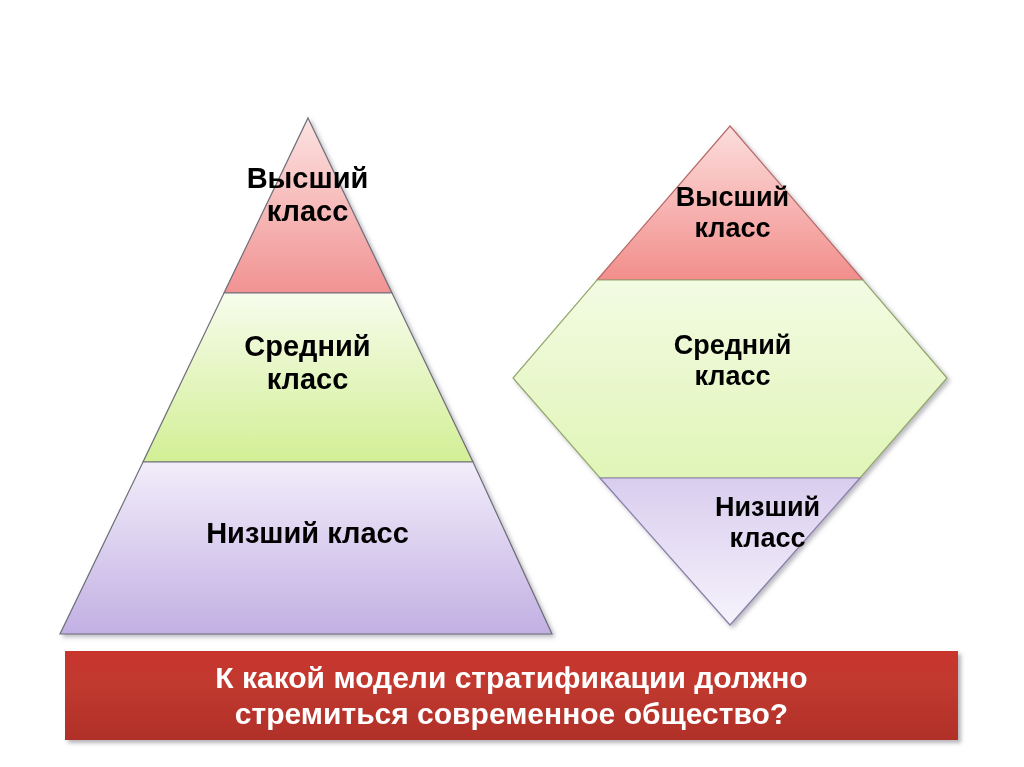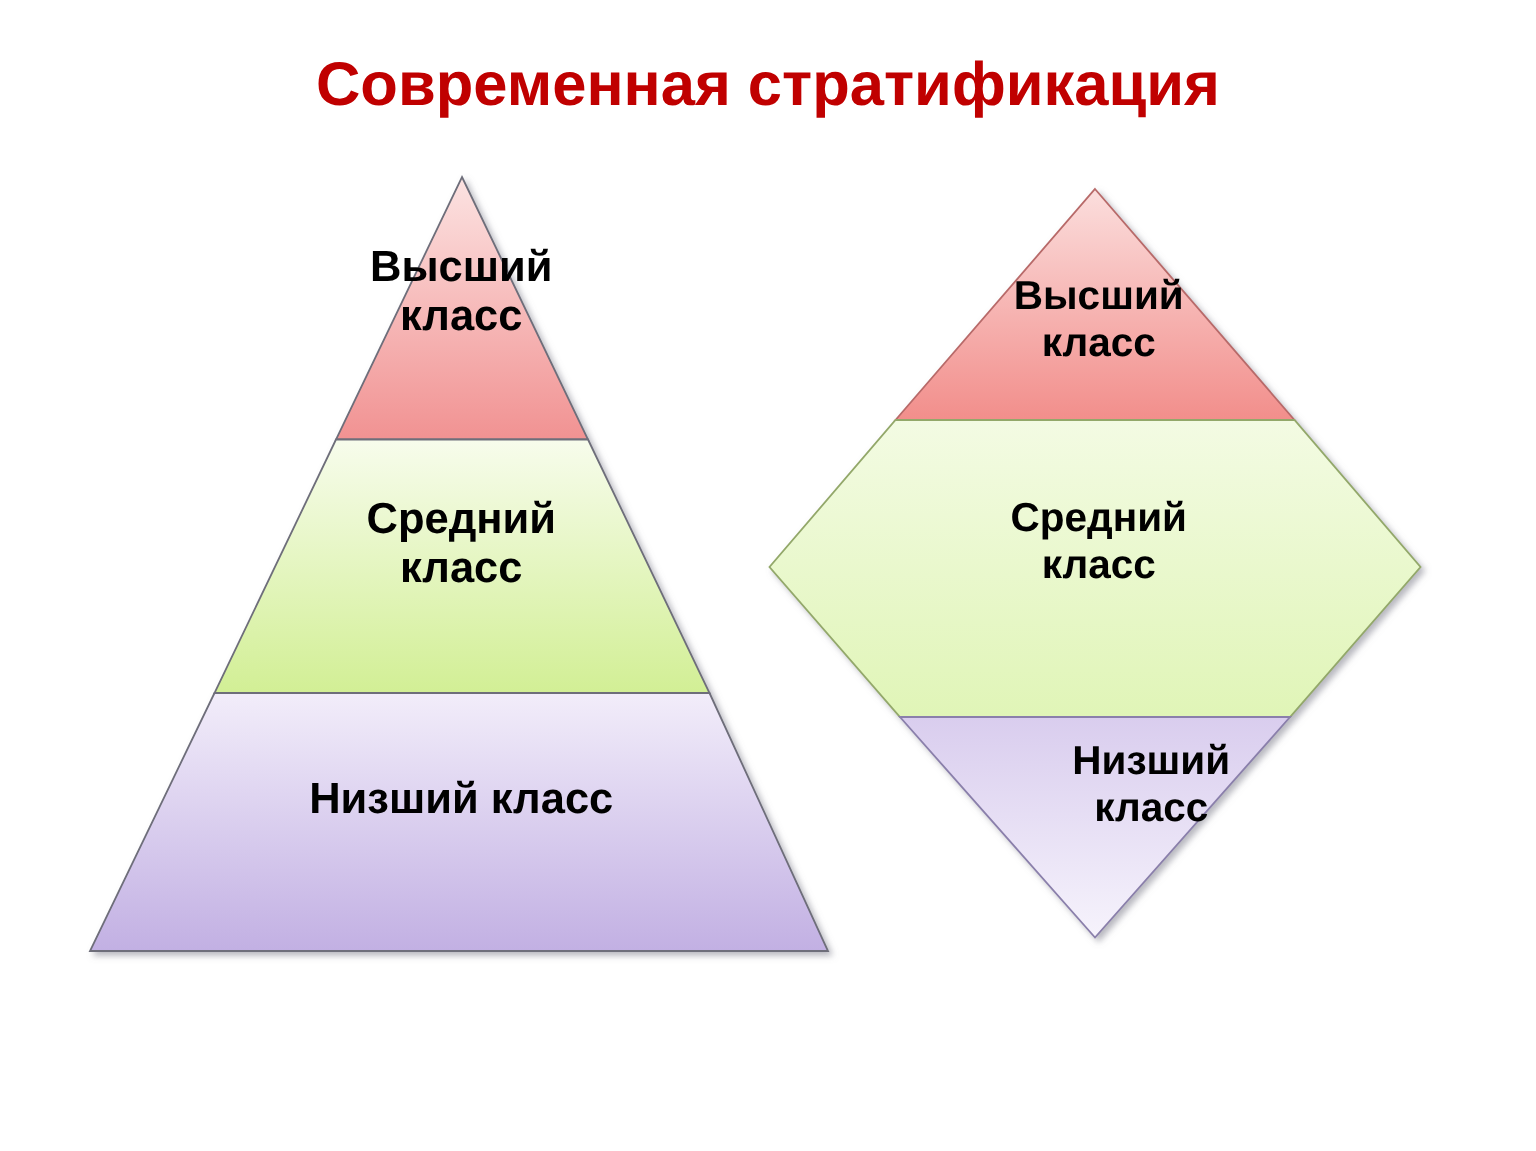--- a/index.html
+++ b/index.html
@@ -108,21 +108,20 @@
     line-height: 1.18;
     white-space: pre-line;
     padding: 0 10px;
   }
 </style>
 </head>
 <body>
 
 <div id="slide">
 
-  <div id="slide-title">Современная стратификация</div>
 
   <svg id="figures" viewBox="0 0 1024 767" width="1024" height="767" xmlns="http://www.w3.org/2000/svg">
     <defs>
 
       <linearGradient id="gradRedPyr" x1="0" y1="0" x2="0" y2="1">
         <stop offset="0%" stop-color="#fce3e2"></stop>
         <stop offset="100%" stop-color="#f19292"></stop>
       </linearGradient>
       <linearGradient id="gradGreenPyr" x1="0" y1="0" x2="0" y2="1">
         <stop offset="0%" stop-color="#f7fcec"></stop>
@@ -172,14 +171,18 @@
 класс</div>
   <div class="fig-label" id="pyr-bot-label">Низший класс</div>
 
   <div class="fig-label" id="dia-top-label">Высший
 класс</div>
   <div class="fig-label" id="dia-mid-label">Средний
 класс</div>
   <div class="fig-label" id="dia-bot-label">Низший
 класс</div>
 
+  <div id="question-banner">
+    <div id="question-banner-text">К какой модели стратификации должно
+стремиться современное общество?</div>
+  </div>
 
 </div>
 
 </body></html>

